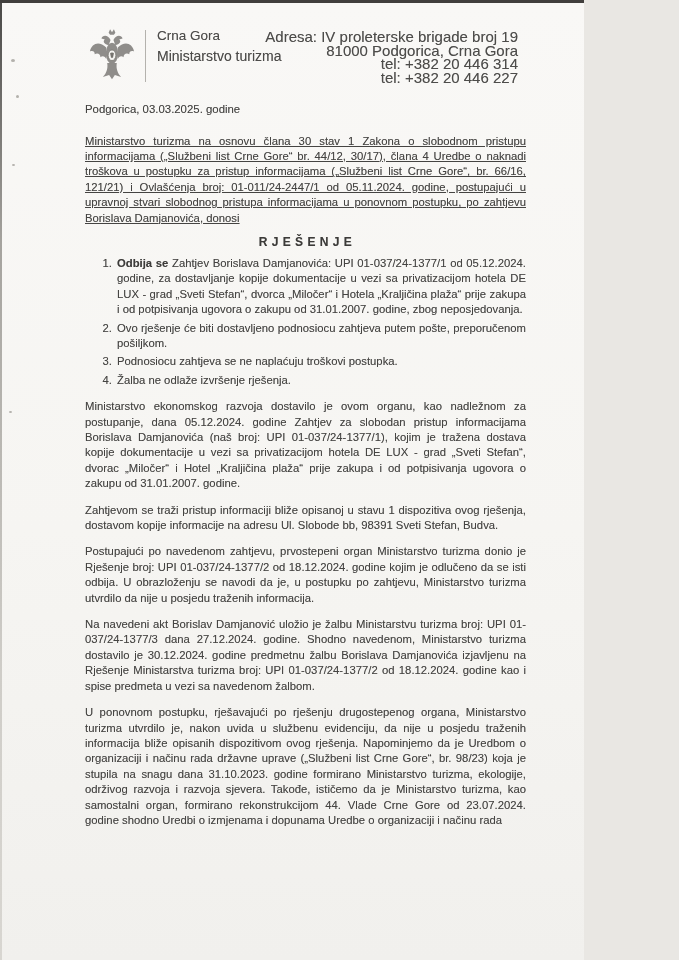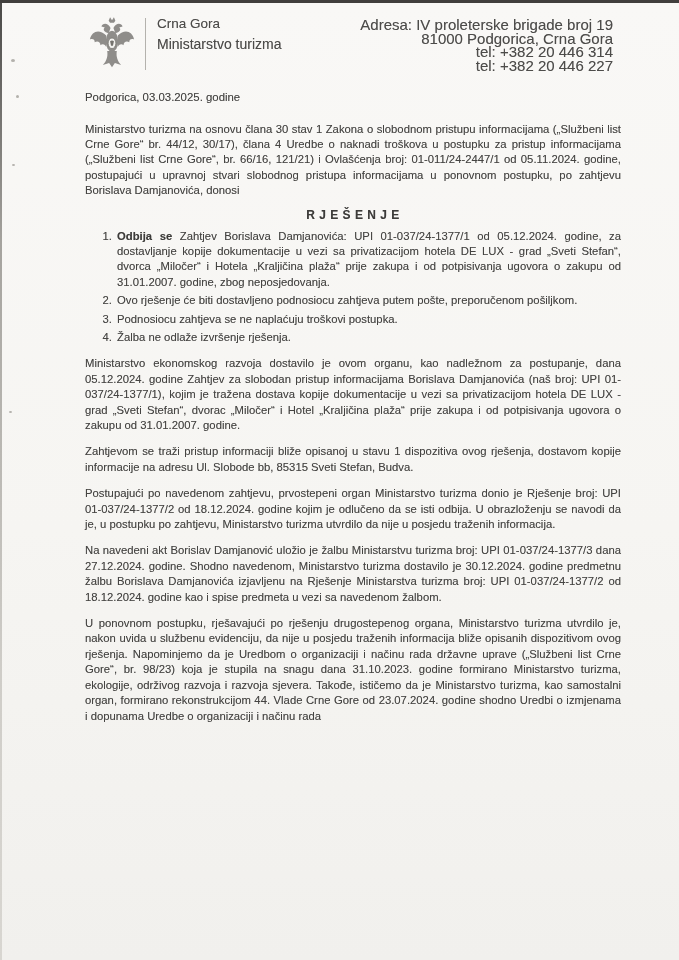--- a/index.html
+++ b/index.html
@@ -3,23 +3,23 @@
 <meta charset="utf-8">
 <style>
   html,body { margin:0; padding:0; }
   body {
     width:679px; height:960px; overflow:hidden;
     font-family:"Liberation Sans", sans-serif;
     background:#e9e7e3;
   }
   .page {
     position:relative;
-    width:679px; height:960px;
+    width:584px; height:960px;
     box-sizing:border-box;
-    padding:11px 58px 0 85px;
+    padding:23px 58px 0 85px;
     background:linear-gradient(180deg,#f9f8f6 0%,#f6f5f2 55%,#f1f0ed 100%);
     border-top:3px solid #413f3d;
     color:#454442;
     text-shadow:0 0 0.6px rgba(66,66,64,0.40);
   }
   .edge-left {
     position:absolute; left:0; top:0; width:2px; height:100%;
     background:linear-gradient(180deg,#4a4947 0%,#a5a39e 25%,#cfcdc8 70%,#d8d6d1 100%);
   }
   .speck { position:absolute; background:#b3b1ac; border-radius:50%; }
@@ -41,21 +41,21 @@
   }
 
   
   .meta { margin-top:9px; font-size:11.4px; line-height:16.5px; }
 
   
   .para {
     font-size:11.3px; line-height:15.4px;
     text-align:justify; margin:11px 0 0 0;
   }
-  .intro { margin-top:16px; }
+  .intro { margin-top:16px;text-decoration:underline; }
   .heading {
     font-size:12px; font-weight:700; color:#3c3b39;
     text-align:center; letter-spacing:0.5px;
     margin:9px 0 7px 0;
   }
   .decision-list {
     margin:0; padding-left:30px;
     font-size:11.3px; line-height:15.4px;
   }
   .decision-list li { text-align:justify; margin-bottom:3px; padding-left:2px; }
@@ -111,18 +111,18 @@
   <ol class="decision-list">
       <li><b>Odbija se</b> Zahtjev Borislava Damjanovića: UPI 01-037/24-1377/1 od 05.12.2024. godine, za dostavljanje kopije dokumentacije u vezi sa privatizacijom hotela DE LUX - grad „Sveti Stefan“, dvorca „Miločer“ i Hotela „Kraljičina plaža“ prije zakupa i od potpisivanja ugovora o zakupu od 31.01.2007. godine, zbog neposjedovanja.</li>
       <li>Ovo rješenje će biti dostavljeno podnosiocu zahtjeva putem pošte, preporučenom pošiljkom.</li>
       <li>Podnosiocu zahtjeva se ne naplaćuju troškovi postupka.</li>
       <li>Žalba ne odlaže izvršenje rješenja.</li>
     </ol>
 
 
   <div class="explanation">
       <p class="para">Ministarstvo ekonomskog razvoja dostavilo je ovom organu, kao nadležnom za postupanje, dana 05.12.2024. godine Zahtjev za slobodan pristup informacijama Borislava Damjanovića (naš broj: UPI 01-037/24-1377/1), kojim je tražena dostava kopije dokumentacije u vezi sa privatizacijom hotela DE LUX - grad „Sveti Stefan“, dvorac „Miločer“ i Hotel „Kraljičina plaža“ prije zakupa i od potpisivanja ugovora o zakupu od 31.01.2007. godine.</p>
-      <p class="para">Zahtjevom se traži pristup informaciji bliže opisanoj u stavu 1 dispozitiva ovog rješenja, dostavom kopije informacije na adresu Ul. Slobode bb, 85315 Sveti Stefan, Budva.</p>
+      <p class="para">Zahtjevom se traži pristup informaciji bliže opisanoj u stavu 1 dispozitiva ovog rješenja, dostavom kopije informacije na adresu Ul. Slobode bb, 98391 Sveti Stefan, Budva.</p>
       <p class="para">Postupajući po navedenom zahtjevu, prvostepeni organ Ministarstvo turizma donio je Rješenje broj: UPI 01-037/24-1377/2 od 18.12.2024. godine kojim je odlučeno da se isti odbija. U obrazloženju se navodi da je, u postupku po zahtjevu, Ministarstvo turizma utvrdilo da nije u posjedu traženih informacija.</p>
       <p class="para">Na navedeni akt Borislav Damjanović uložio je žalbu Ministarstvu turizma broj: UPI 01-037/24-1377/3 dana 27.12.2024. godine. Shodno navedenom, Ministarstvo turizma dostavilo je 30.12.2024. godine predmetnu žalbu Borislava Damjanovića izjavljenu na Rješenje Ministarstva turizma broj: UPI 01-037/24-1377/2 od 18.12.2024. godine kao i spise predmeta u vezi sa navedenom žalbom.</p>
       <p class="para">U ponovnom postupku, rješavajući po rješenju drugostepenog organa, Ministarstvo turizma utvrdilo je, nakon uvida u službenu evidenciju, da nije u posjedu traženih informacija bliže opisanih dispozitivom ovog rješenja. Napominjemo da je Uredbom o organizaciji i načinu rada državne uprave („Službeni list Crne Gore“, br. 98/23) koja je stupila na snagu dana 31.10.2023. godine formirano Ministarstvo turizma, ekologije, održivog razvoja i razvoja sjevera. Takođe, ističemo da je Ministarstvo turizma, kao samostalni organ, formirano rekonstrukcijom 44. Vlade Crne Gore od 23.07.2024. godine shodno Uredbi o izmjenama i dopunama Uredbe o organizaciji i načinu rada</p>
     </div>
 </div>
 
 </body></html>

